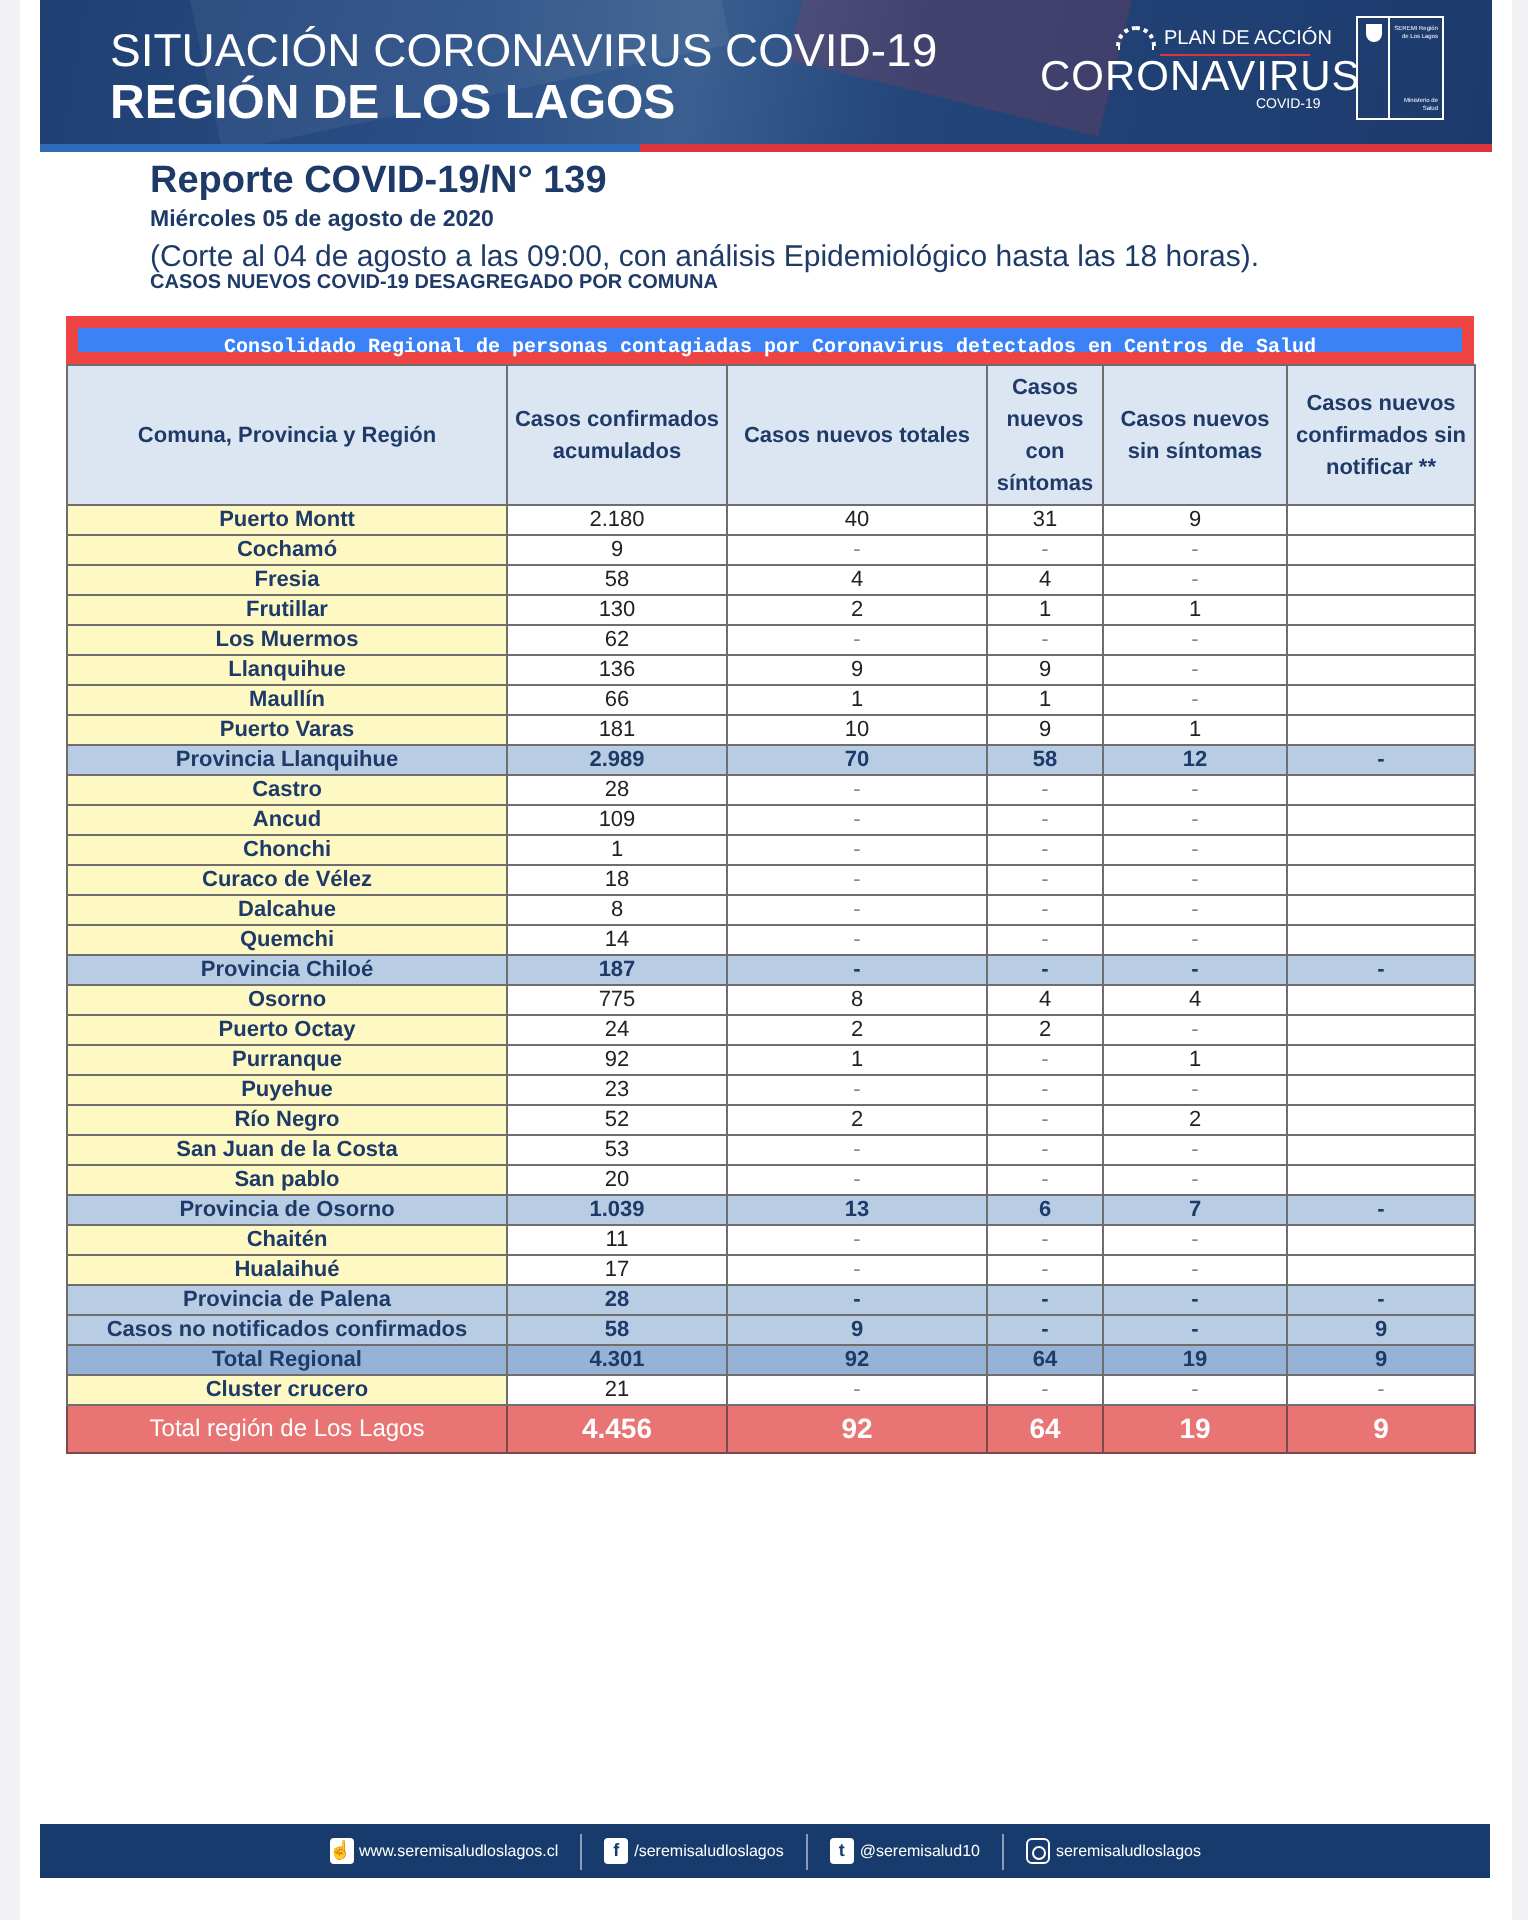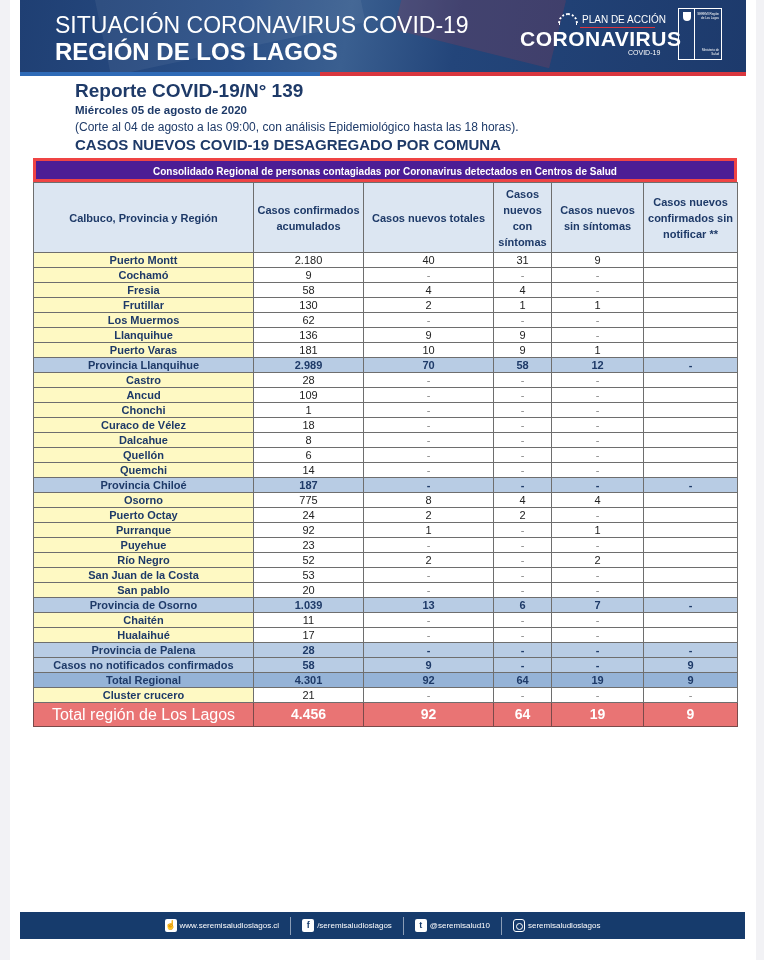--- a/index.html
+++ b/index.html
@@ -21,47 +21,47 @@
     background: rgba(160,60,80,0.25); transform: rotate(14deg);
   }
   .banner-stripe { position: absolute; left: 20px; top: 72px; width: 726px; height: 4px; }
   .banner-stripe .blue { position: absolute; left: 0; top: 0; width: 300px; height: 4px; background: #2f6bb7; }
   .banner-stripe .red { position: absolute; left: 300px; top: 0; width: 426px; height: 4px; background: #d9363e; }
   .banner-title1 { position: absolute; left: 35px; top: 12px; color: #fff; font-size: 23px; letter-spacing: 0px; z-index: 2; }
   .banner-title2 { position: absolute; left: 35px; top: 38px; color: #fff; font-size: 24px; font-weight: bold; z-index: 2; }
   .plan { position: absolute; left: 538px; top: 13px; color: #fff; font-size: 10px; z-index: 2; display: flex; align-items: center; gap: 4px; }
   .plan .globe { width: 20px; height: 12px; border-radius: 10px 10px 0 0; border: 2px dotted #fff; border-bottom: none; }
   .plan-underline { position: absolute; left: 560px; top: 27px; width: 75px; height: 1px; background: #d9363e; z-index: 2; }
-  .corona { position: absolute; left: 500px; top: 27px; color: #fff; font-size: 21px; font-weight: bold; letter-spacing: 0.5px; z-index: 2; }
+  .corona { position: absolute; left: 500px; top: 27px; color: #fff; font-size: 21px; font-weight: normal; letter-spacing: 0.5px; z-index: 2; }
   .covid-small { position: absolute; left: 608px; top: 49px; color: #fff; font-size: 7px; z-index: 2; }
   .gov-logo { position: absolute; left: 658px; top: 8px; width: 44px; height: 52px; border: 1px solid #fff; z-index: 2; display: flex; }
   .gov-logo .left { width: 16px; border-right: 1px solid #fff; display: flex; justify-content: center; padding-top: 3px; }
   .gov-logo .shield { width: 8px; height: 9px; background: #fff; border-radius: 0 0 4px 4px; }
   .gov-logo .right { flex: 1; padding: 3px 2px; color: #fff; font-size: 3px; line-height: 4px; display: flex; flex-direction: column; justify-content: space-between; }
 
   .report-title { position: absolute; left: 75px; top: 80px; color: #1e3a68; font-size: 19px; font-weight: bold; }
   .report-date { position: absolute; left: 75px; top: 104px; color: #1e3a68; font-size: 11.5px; font-weight: bold; }
-  .report-note { position: absolute; left: 75px; top: 120px; color: #1e3a68; font-size: 12px; }
-  .report-section { position: absolute; left: 75px; top: 136px; color: #1e3a68; font-size: 15px; font-weight: bold; }
+  .report-note { position: absolute; left: 75px; top: 120px; color: #1e3a68; font-size: 15px; }
+  .report-section { position: absolute; left: 75px; top: 136px; color: #1e3a68; font-size: 10px; font-weight: bold; }
 
   .tbl-wrap { position: absolute; left: 33px; top: 158px; width: 704px; }
-  .tbl-caption { height: 24px; background: #4c1d95; color: #fff; font-size: 10px; font-weight: bold; text-align: center; line-height: 22px; border: 3px solid #ef4444; }
+  .tbl-caption { height: 24px; background: #3b82f6; color: #fff; font-size: 10px; font-weight: bold; text-align: center; line-height: 22px; border: 6px solid #ef4444; font-family: Liberation Mono, monospace; }
   table { border-collapse: collapse; width: 704px; table-layout: fixed; }
   td, th { border: 1px solid #6e6e6e; text-align: center; color: #1e3a68; font-size: 11px; padding: 0; height: 15px; line-height: 13px; overflow: hidden; white-space: nowrap; }
   th { background: #dce6f2; font-weight: bold; height: 70px; line-height: 16px; white-space: normal; font-size: 11px; }
   td.name { background: #fef9c3; font-weight: bold; }
   td.num { background: #fff; font-weight: normal; color: #222; }
   td.dash { color: #888; }
   tr.prov td { background: #b8cce4; font-weight: bold; color: #1e3a68; }
   tr.prov td.dash { color: #1e3a68; }
   tr.regional td { background: #95b3d7; font-weight: bold; color: #1e3a68; }
   tr.tall td { height: 51px; vertical-align: top; line-height: 17px; white-space: normal; padding-top: 0; }
   tr.tall td.name { padding: 0 4px; }
   tr.final td { background: #e97474; color: #fff; font-weight: bold; height: 24px; font-size: 14px; border-color: #7a4a4a; }
-  tr.final td.name { background: #e97474; color: #fff; font-size: 16px; font-weight: normal; }
+  tr.final td.name { background: #e97474; color: #fff; font-size: 12px; font-weight: normal; }
 
   .footer { position: absolute; left: 20px; top: 912px; width: 725px; height: 27px; background: #163b6c; display: flex; align-items: center; justify-content: center; color: #fff; font-size: 8px; }
   .footer .item { display: flex; align-items: center; gap: 3px; padding: 0 11px; }
   .footer .sep { width: 1px; height: 18px; background: rgba(255,255,255,0.5); }
   .footer .ico { width: 12px; height: 13px; background: #fff; color: #163b6c; font-size: 9px; font-weight: bold; text-align: center; line-height: 13px; border-radius: 2px; }
   .footer .ico.ig { background: transparent; border: 1.5px solid #fff; border-radius: 3px; position: relative; }
   .footer .ico.ig::after { content: ""; position: absolute; left: 2px; top: 2.5px; width: 5px; height: 5px; border: 1.5px solid #fff; border-radius: 50%; }
 </style>
 </head>
 <body>
@@ -104,21 +104,21 @@
     <colgroup>
       <col style="width:220px">
         <col style="width:110px">
         <col style="width:130px">
       <col style="width:58px">
         <col style="width:92px">
         <col style="width:94px">
     </colgroup>
     <thead>
       <tr>
-        <th>Calbuco, Provincia y Región</th>
+        <th>Comuna, Provincia y Región</th>
         <th>Casos confirmados acumulados</th>
         <th>Casos nuevos totales</th>
         <th>Casos nuevos con síntomas</th>
         <th>Casos nuevos sin síntomas</th>
         <th>Casos nuevos confirmados sin notificar **</th>
       </tr>
     </thead>
     <tbody id="tbody">
         <tr>
           <td class="name">Puerto Montt</td>
@@ -162,20 +162,28 @@
         </tr>
         <tr>
           <td class="name">Llanquihue</td>
           <td class="num">136</td>
           <td class="num">9</td>
           <td class="num">9</td>
           <td class="num dash">-</td>
           <td class="num"></td>
         </tr>
         <tr>
+          <td class="name">Maullín</td>
+          <td class="num">66</td>
+          <td class="num">1</td>
+          <td class="num">1</td>
+          <td class="num dash">-</td>
+          <td class="num"></td>
+        </tr>
+        <tr>
           <td class="name">Puerto Varas</td>
           <td class="num">181</td>
           <td class="num">10</td>
           <td class="num">9</td>
           <td class="num">1</td>
           <td class="num"></td>
         </tr>
         <tr class="prov">
           <td class="name">Provincia Llanquihue</td>
           <td class="num">2.989</td>
@@ -212,28 +220,20 @@
           <td class="name">Curaco de Vélez</td>
           <td class="num">18</td>
           <td class="num dash">-</td>
           <td class="num dash">-</td>
           <td class="num dash">-</td>
           <td class="num"></td>
         </tr>
         <tr>
           <td class="name">Dalcahue</td>
           <td class="num">8</td>
-          <td class="num dash">-</td>
-          <td class="num dash">-</td>
-          <td class="num dash">-</td>
-          <td class="num"></td>
-        </tr>
-        <tr>
-          <td class="name">Quellón</td>
-          <td class="num">6</td>
           <td class="num dash">-</td>
           <td class="num dash">-</td>
           <td class="num dash">-</td>
           <td class="num"></td>
         </tr>
         <tr>
           <td class="name">Quemchi</td>
           <td class="num">14</td>
           <td class="num dash">-</td>
           <td class="num dash">-</td>

